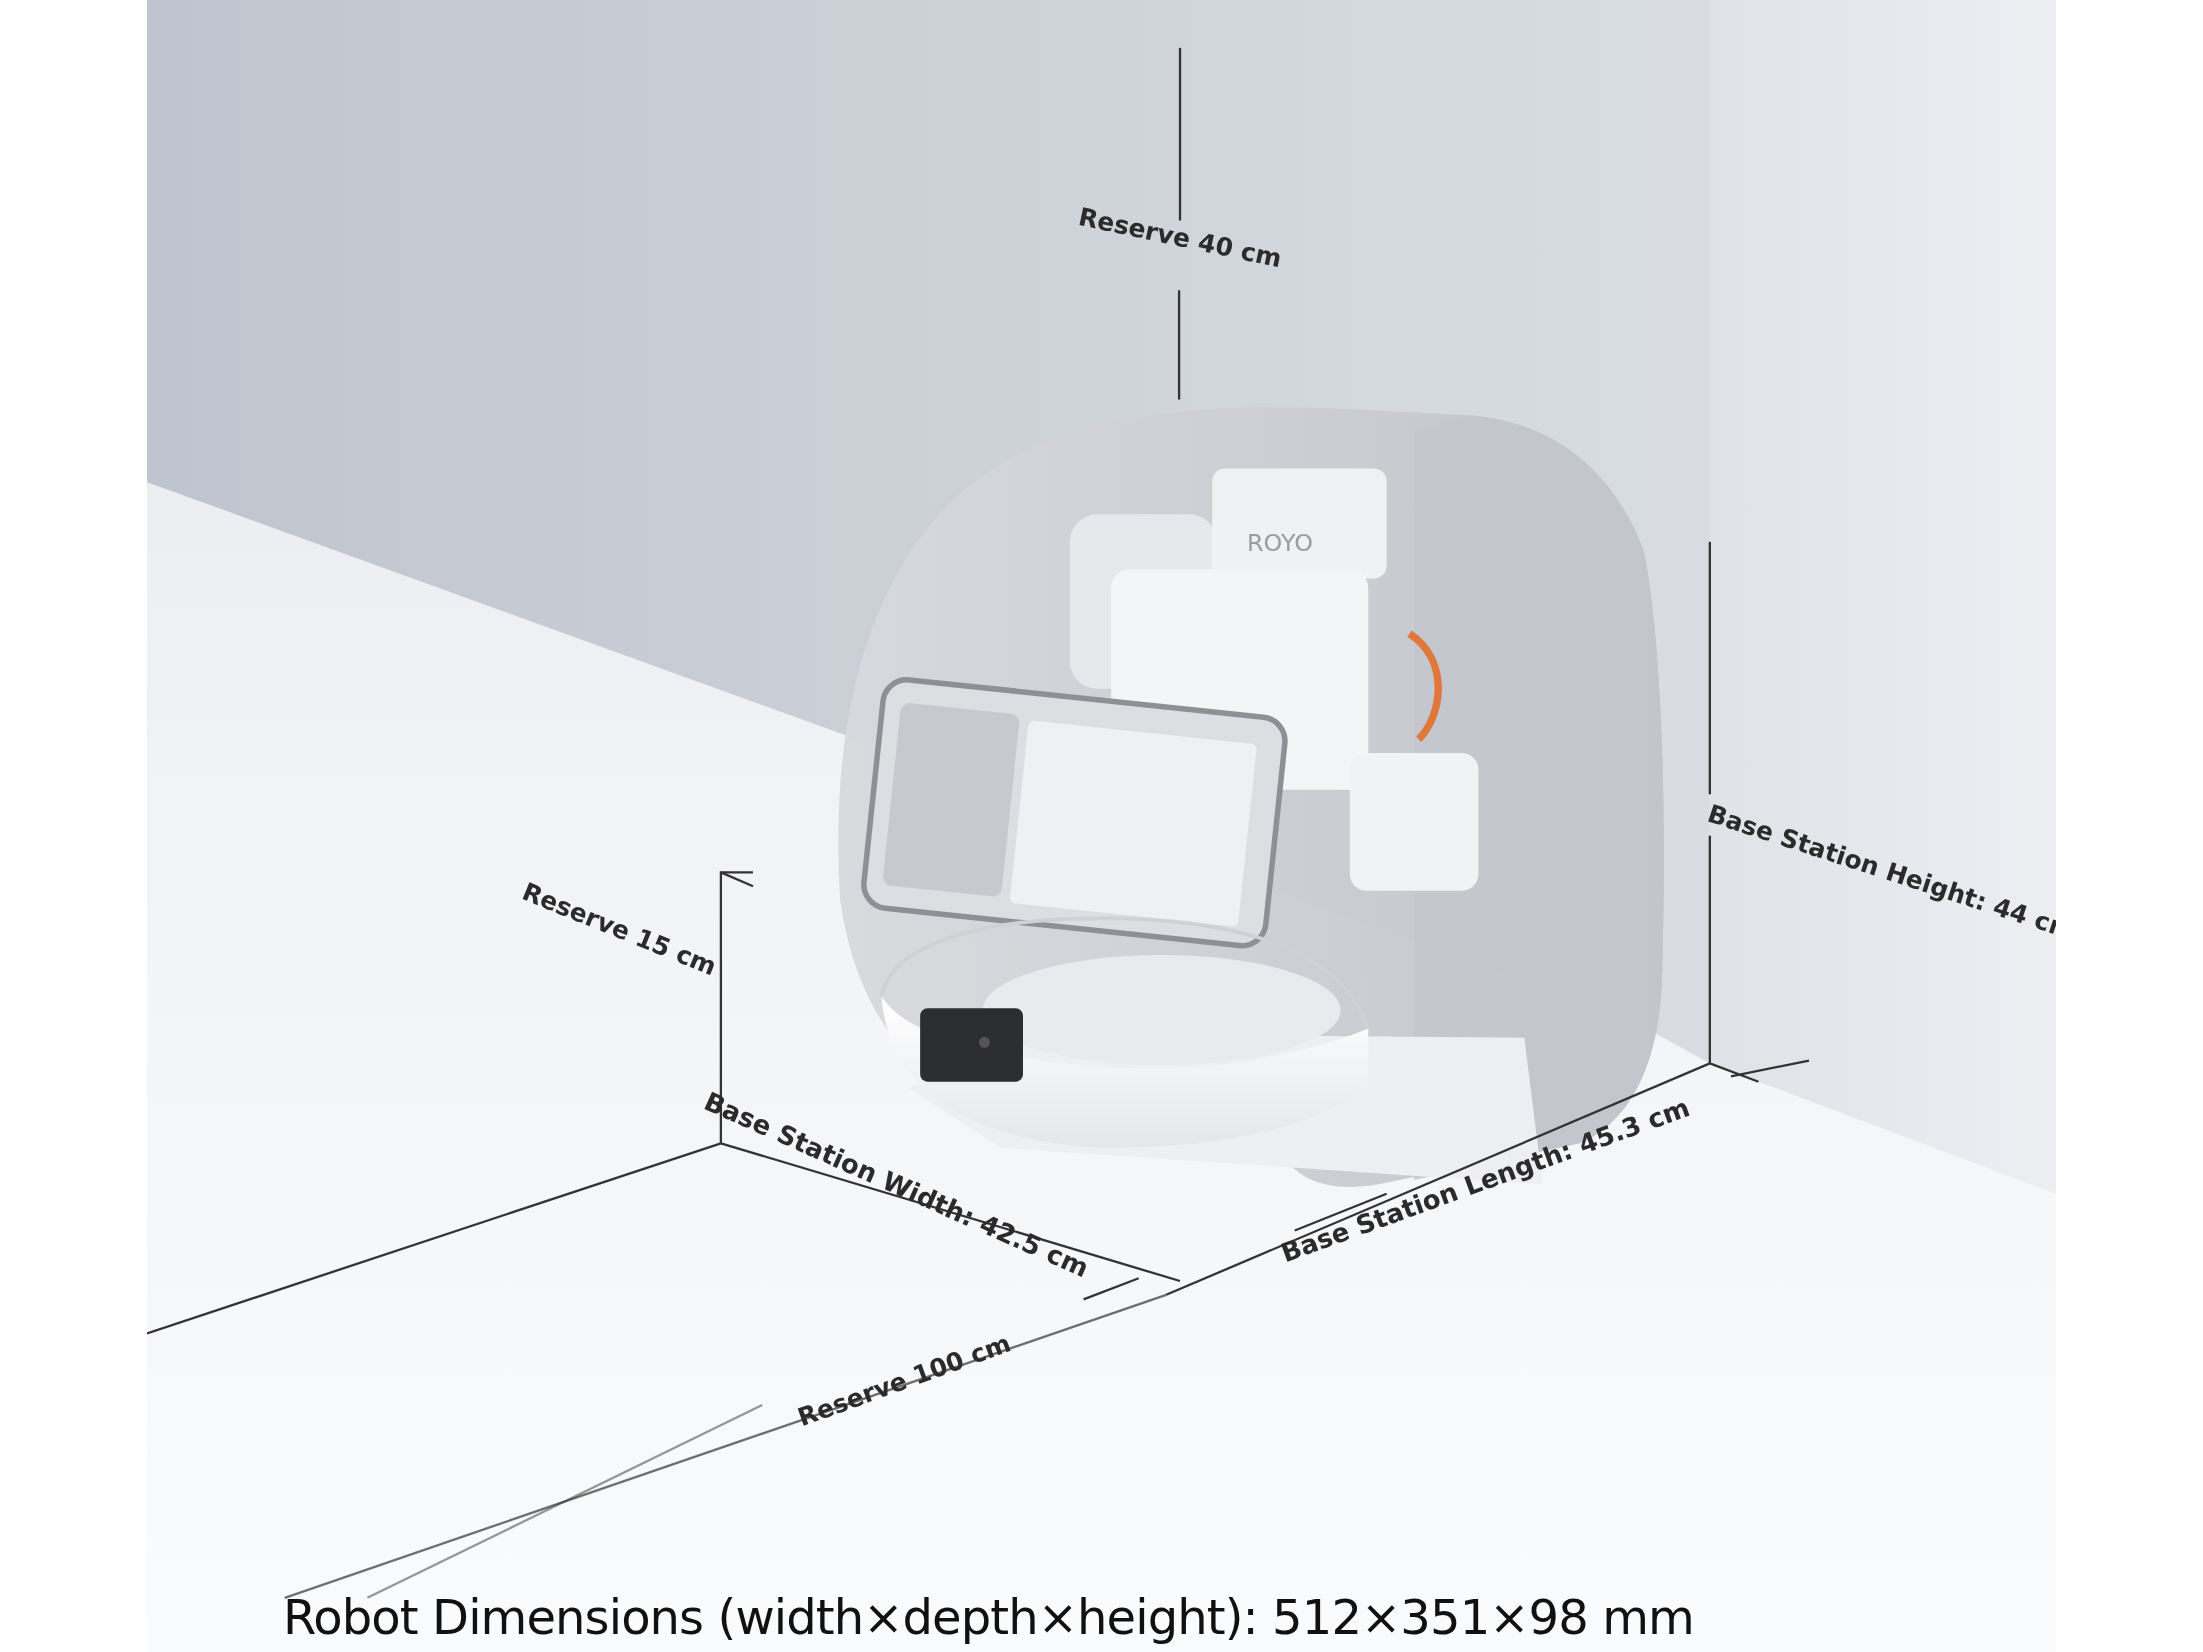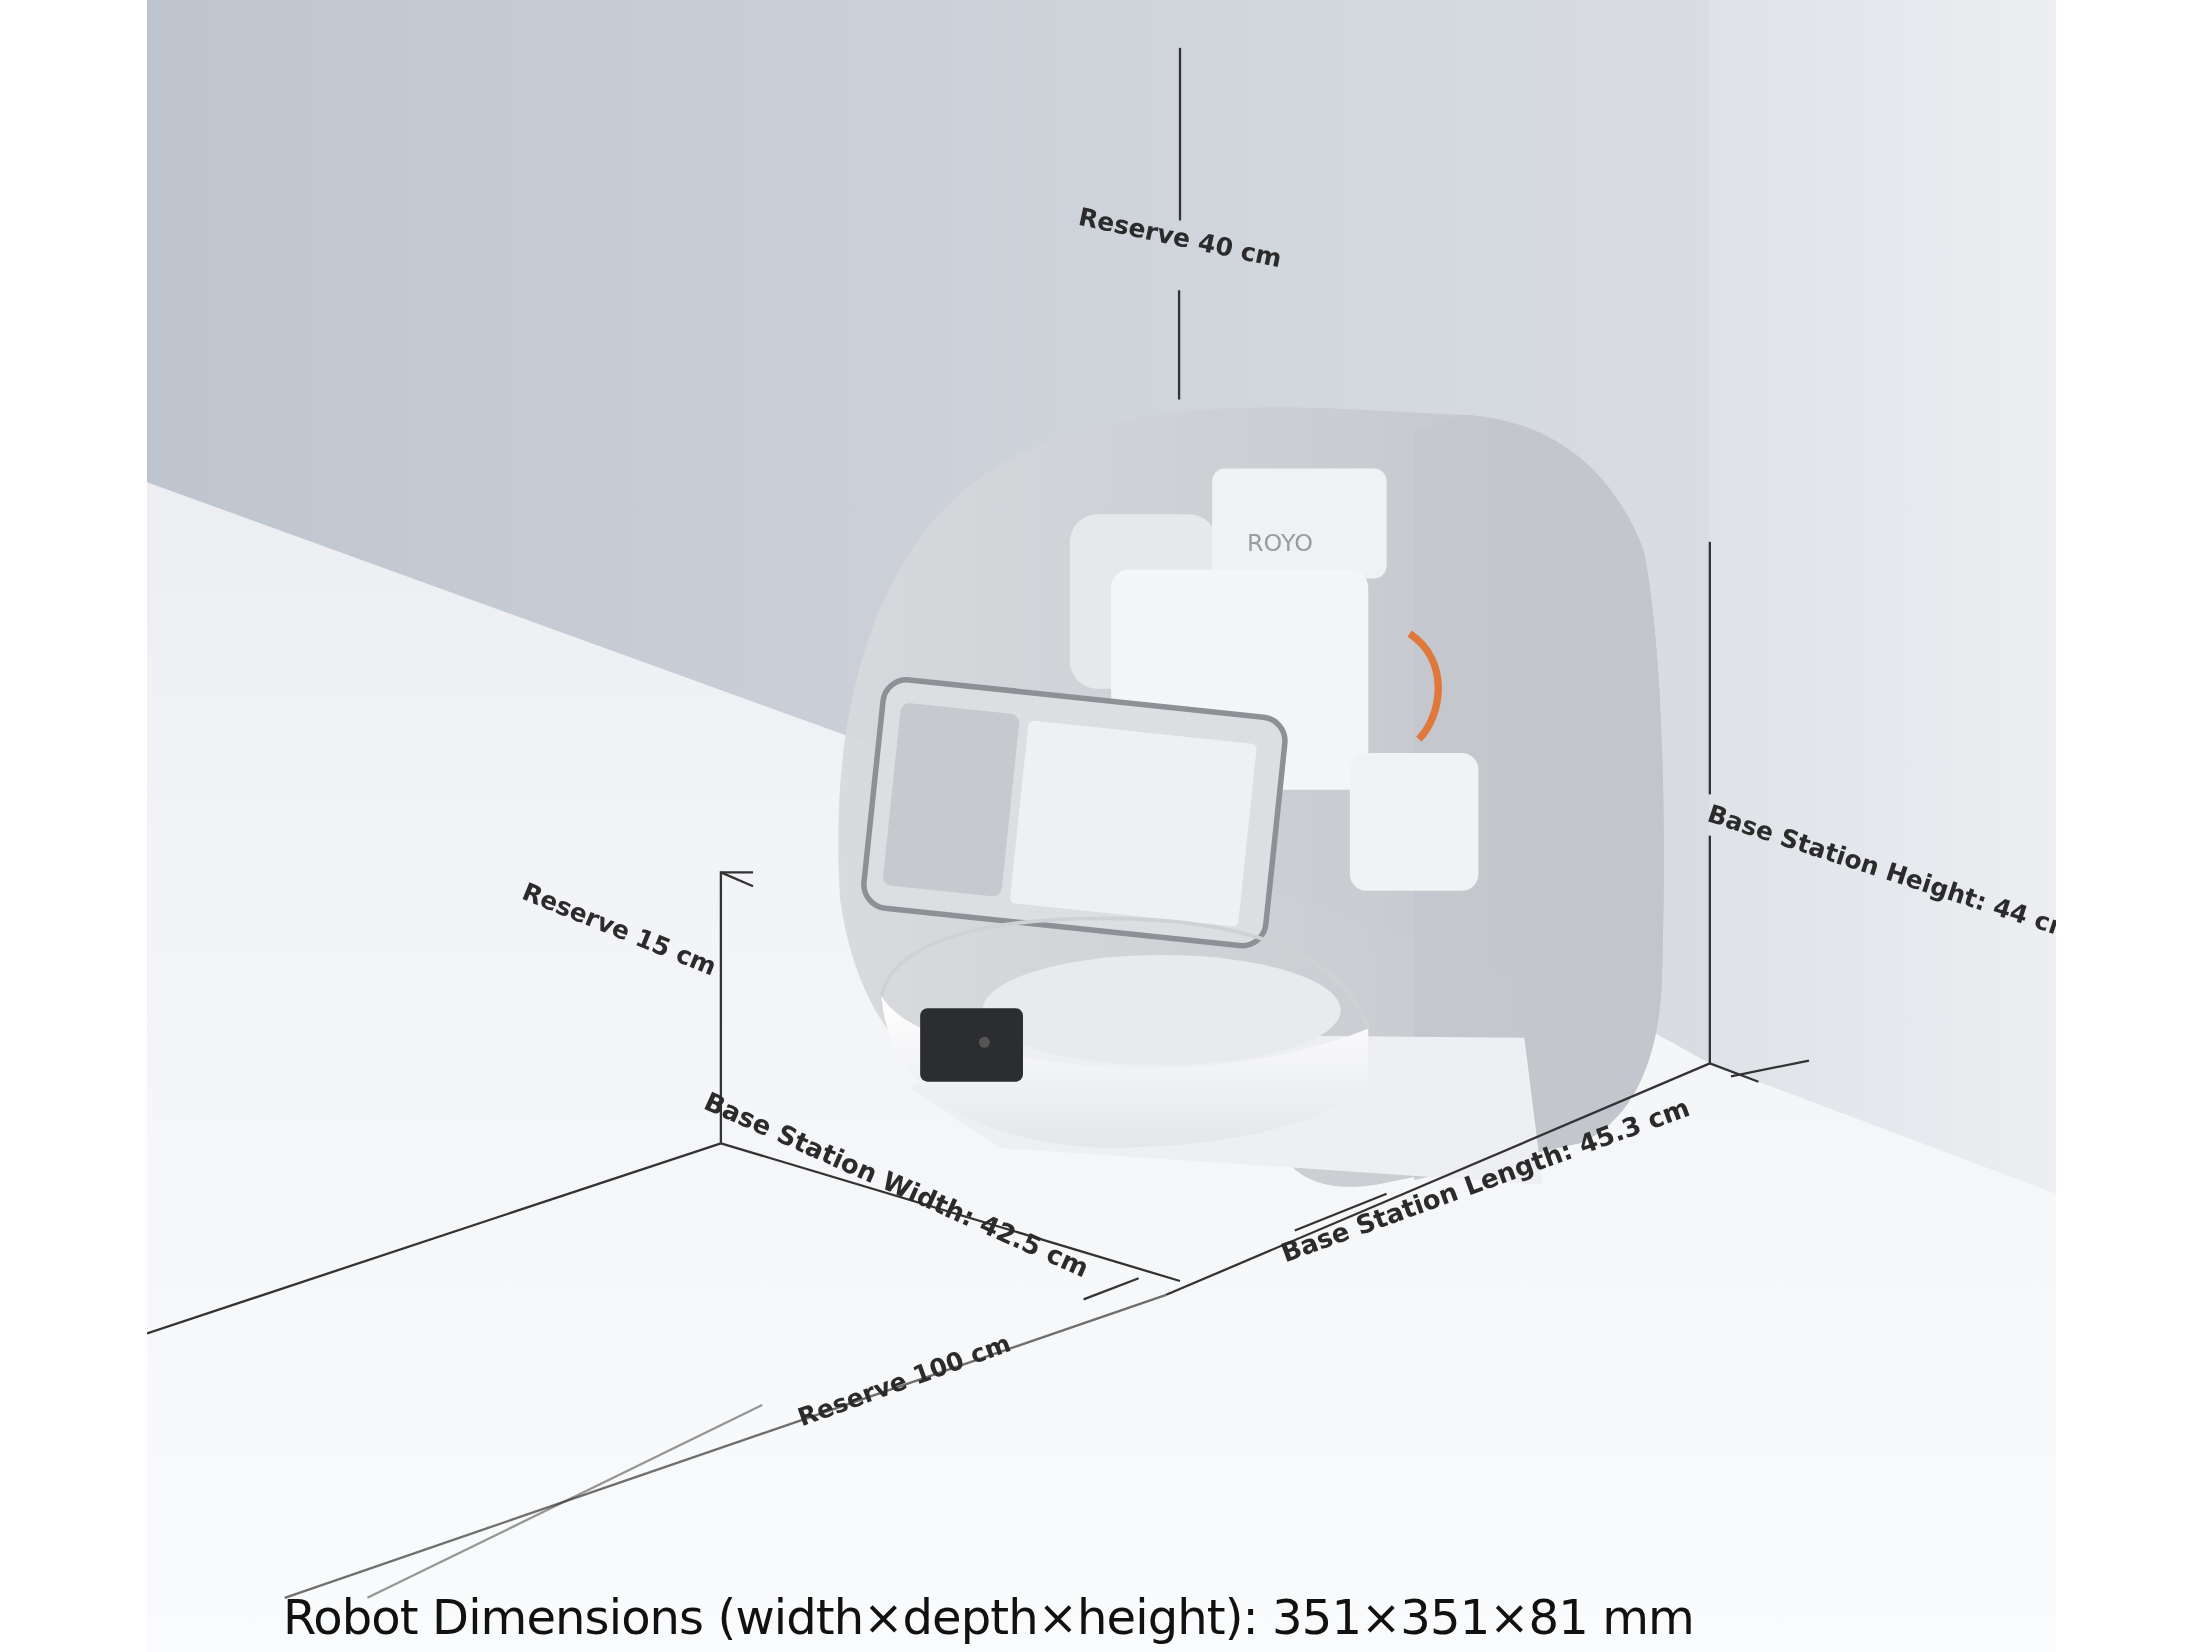--- a/index.html
+++ b/index.html
@@ -97,14 +97,14 @@
   </svg>
 
   <div class="label" style="left:935px; top:202px; font-size:25px; transform:rotate(12deg);">Reserve 40 cm</div>
   <div class="label" style="left:382px; top:877px; font-size:25px; transform:rotate(22deg);">Reserve 15 cm</div>
   <div class="label" style="left:1566px; top:799px; font-size:25px; transform:rotate(18deg);">Base Station Height: 44 cm</div>
   <div class="label" style="left:565px; top:1086px; font-size:26px; transform:rotate(24deg);">Base Station Width: 42.5 cm</div>
   <div class="label" style="left:1130px; top:1240px; font-size:26px; transform:rotate(-20deg);">Base Station Length: 45.3 cm</div>
   <div class="label" style="left:647px; top:1405px; font-size:25px; transform:rotate(-20deg);">Reserve 100 cm</div>
 </div>
 
-<div class="caption">Robot Dimensions (width×depth×height): 351×351×81 mm</div>
+<div class="caption">Robot Dimensions (width×depth×height): 512×351×98 mm</div>
 
 
 </body></html>

